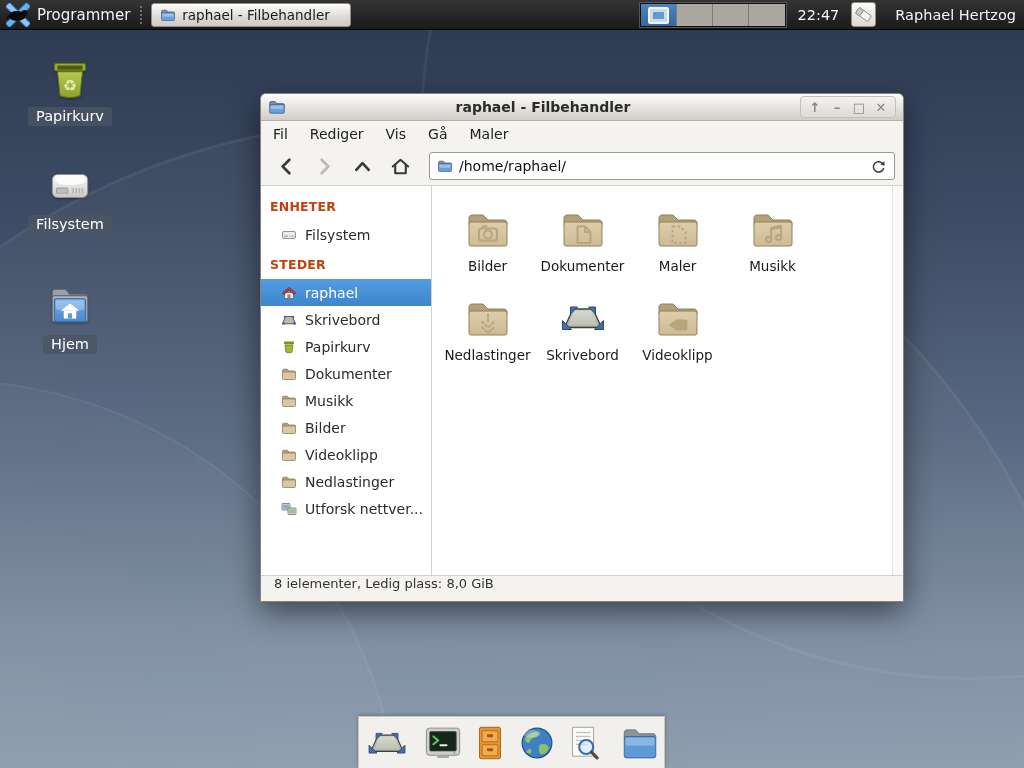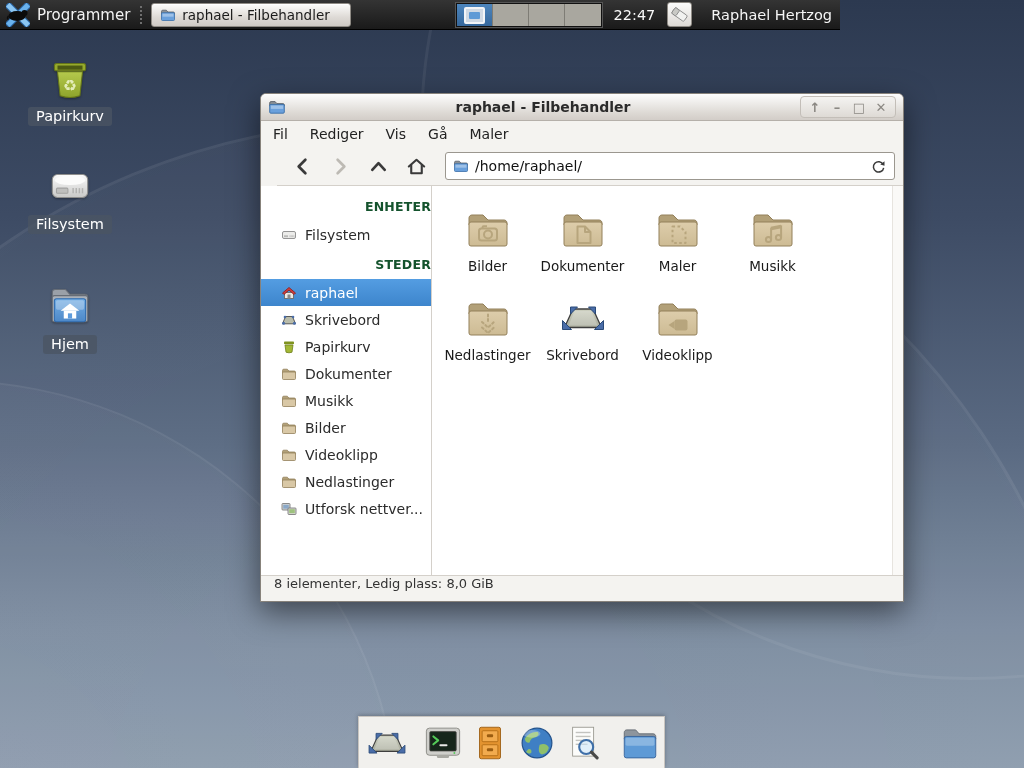--- a/index.html
+++ b/index.html
@@ -9,21 +9,21 @@
     position:relative;
     background:linear-gradient(180deg,#2c3950 0%,#3d4b64 28%,#5a6a82 58%,#7c8ca0 82%,#8d9cae 100%);
   }
   
   .arc { position:absolute; border-radius:50%; pointer-events:none; }
   .arc1 { width:1400px; height:1400px; left:-300px; top:120px; border:3px solid rgba(255,255,255,.05); background:radial-gradient(circle, rgba(255,255,255,.02), rgba(255,255,255,.04)); }
   .arc2 { width:1100px; height:1100px; left:420px; top:-420px; border:3px solid rgba(255,255,255,.06); }
   .arc3 { width:900px; height:900px; left:-500px; top:380px; border:2px solid rgba(255,255,255,.05); background:radial-gradient(circle, rgba(255,255,255,.015), rgba(255,255,255,.035)); }
 
   
-  .panel { position:absolute; top:0; left:0; width:840px; height:30px;
+  .panel { position:absolute; top:0; left:0; width:1024px; height:30px;
     background:linear-gradient(#343434,#1a1a1a); display:flex; align-items:center;
     color:#eceane; color:#ececec; z-index:50; border-bottom:1px solid #000; }
   .menu-btn { display:flex; align-items:center; gap:7px; height:100%; padding:0 10px 0 6px; }
   .menu-btn span { font-size:15px; color:#f2f2f2; }
   .panel-handle { width:7px; height:18px; border-left:2px dotted #6f6f6f; margin-right:4px; }
   .taskbtn { width:200px; height:24px; display:flex; align-items:center; gap:6px; padding:0 8px;
     background:linear-gradient(#fdfdfc,#dedad6 60%,#cfcac5); border:1px solid #8f8b85; border-radius:3px;
     color:#1b1b1b; font-size:13.5px; box-shadow:inset 0 1px 0 #fff; }
   .taskbtn span { white-space:nowrap; overflow:hidden; }
   .panel-spacer { flex:1; }
@@ -57,32 +57,32 @@
     background:linear-gradient(#fdfdfd,#dcd8d3 75%,#d2cdc8); border-radius:5px 5px 0 0; border-bottom:1px solid #b5b0aa; }
   .titlebar svg { width:18px; height:18px; }
   .title-text { flex:1; text-align:center; font-size:14px; font-weight:bold; color:#2b2b2b; }
   .winctrl { display:flex; align-items:center; gap:2px; padding:1px 4px; border:1px solid #c3beb8;
     border-radius:4px; background:linear-gradient(#f4f3f1,#dedad5); }
   .wbtn { width:20px; height:18px; display:flex; align-items:center; justify-content:center;
     color:#8b8883; font-size:13px; font-weight:bold; }
   .menubar { height:26px; display:flex; align-items:center; gap:22px; padding-left:12px;
     background:#f4f3f0; font-size:14px; color:#222; }
   .toolbar { height:39px; display:flex; align-items:center; padding:0 8px; gap:3px;
-    background:#f4f3f0; border-bottom:1px solid #d4d0ca;margin-left:16px; }
+    background:#f4f3f0; border-bottom:1px solid #d4d0ca; }
   .tbtn { width:35px; height:30px; display:flex; align-items:center; justify-content:center; border-radius:3px; }
   .tbtn svg { width:23px; height:23px; }
   .pathbar { flex:1; height:28px; margin-left:8px; background:#fff; border:1px solid #9b978f; border-radius:3px;
     display:flex; align-items:center; gap:6px; padding:0 7px; }
   .pathbar svg.fic { width:16px; height:16px; }
   .path-text { flex:1; font-size:14px; color:#111; }
   .pathbar svg.ref { width:17px; height:17px; }
 
   .wbody { flex:1; display:flex; background:#fff; overflow:hidden; }
   .sidebar { width:171px; border-right:1px solid #d4d0ca; background:#fff; padding-top:4px; overflow:hidden; }
-  .shead { font-size:12.5px; font-weight:bold; color:#14532d; padding:9px 0 7px 9px; letter-spacing:.2px;text-align:right; }
+  .shead { font-size:12.5px; font-weight:bold; color:#c2410c; padding:9px 0 7px 9px; letter-spacing:.2px; }
   .sitem { display:flex; align-items:center; gap:8px; height:27px; padding-left:20px; font-size:14px; color:#2b2b2b; }
   .sitem svg { width:16px; height:16px; flex:0 0 16px; }
   .sitem.selected { background:linear-gradient(#549de2,#3d85cc); color:#fff; }
 
   .main { flex:1; position:relative; background:#fff; }
   .vscroll { position:absolute; right:0; top:0; bottom:0; width:11px; background:#faf9f7; border-left:1px solid #e7e4df; }
   .files { display:grid; grid-template-columns:repeat(4,95px); padding:10px 0 0 8px; }
   .fitem { width:95px; padding-top:9px; text-align:center; margin-bottom:11px; }
   .fitem svg { width:48px; height:48px; display:block; margin:0 auto; }
   .flbl { font-size:13.5px; color:#1a1a1a; margin-top:5px; }

